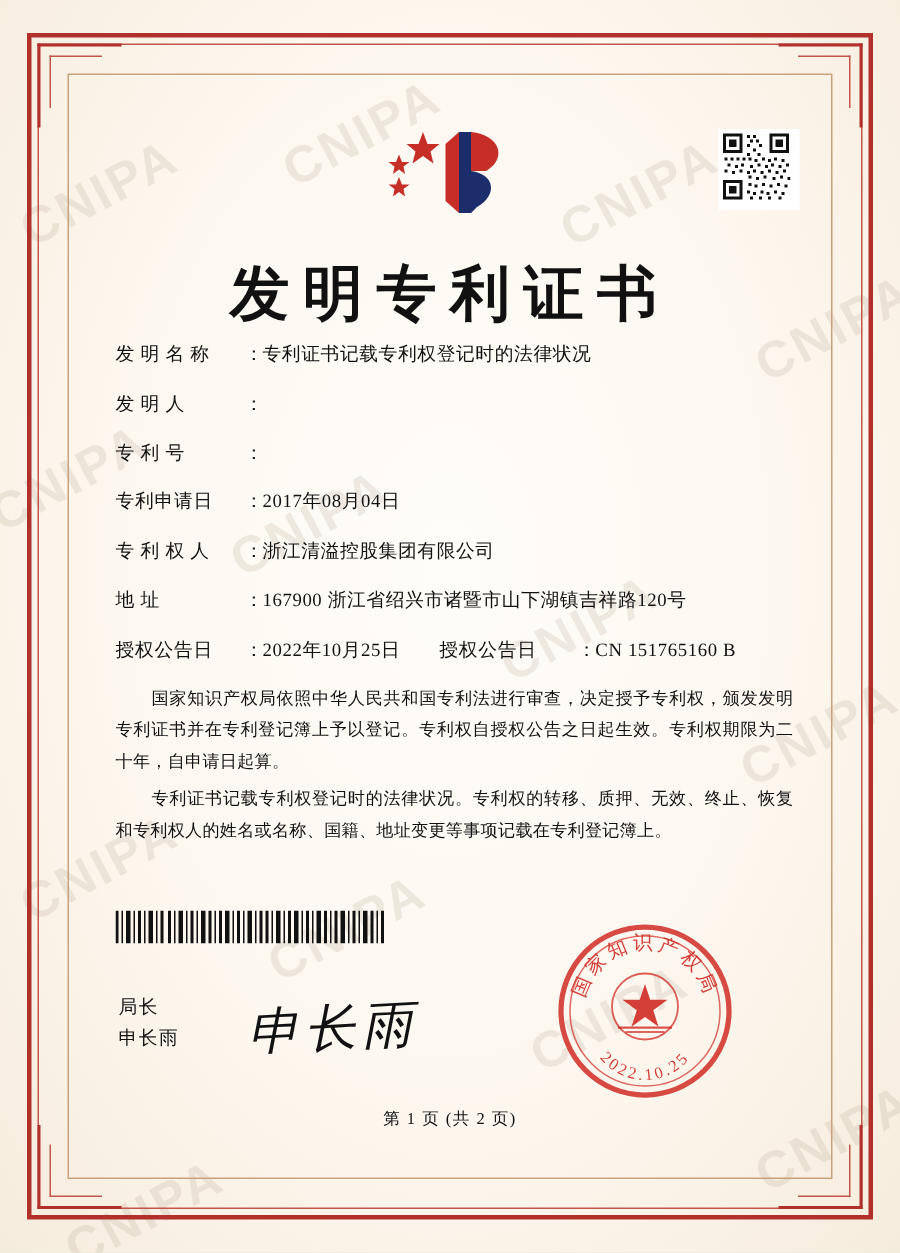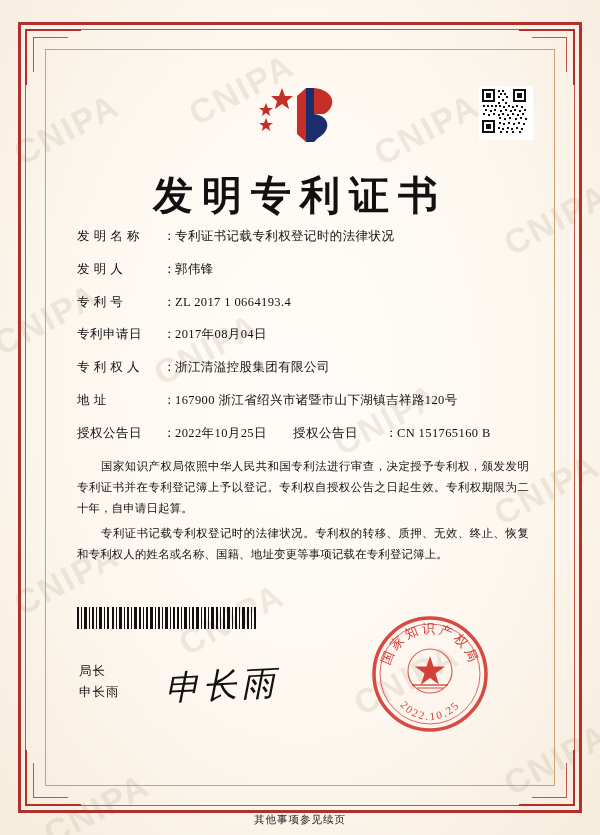--- a/index.html
+++ b/index.html
@@ -271,26 +271,24 @@
 
     <div class="fields">
       <div class="row">
         <span class="lbl">发 明 名 称</span>
         <span class="colon">：</span>
         <span class="val">专利证书记载专利权登记时的法律状况</span>
       </div>
       <div class="row">
         <span class="lbl">发 明 人</span>
         <span class="colon">：</span>
-        <span class="val">郭伟锋</span>
       </div>
       <div class="row">
         <span class="lbl">专 利 号</span>
         <span class="colon">：</span>
-        <span class="val">ZL 2017 1 0664193.4</span>
       </div>
       <div class="row">
         <span class="lbl">专利申请日</span>
         <span class="colon">：</span>
         <span class="val">2017年08月04日</span>
       </div>
       <div class="row">
         <span class="lbl">专 利 权 人</span>
         <span class="colon">：</span>
         <span class="val">浙江清溢控股集团有限公司</span>
@@ -390,16 +388,16 @@
         </text>
         <g transform="translate(59,56)">
           <circle r="22" fill="none" stroke="#cf2b24" stroke-width="1.2" opacity="0.75"></circle>
           <polygon points="0,-15 3.5,-4.5 15,-4.5 5.5,2.5 9,13.5 0,7 -9,13.5 -5.5,2.5 -15,-4.5 -3.5,-4.5" fill="#cf2b24" opacity="0.9"></polygon>
           <path d="M-18,14 h36" stroke="#cf2b24" stroke-width="1.5" opacity="0.8"></path>
           <path d="M-13,17 h26" stroke="#cf2b24" stroke-width="1.2" opacity="0.7"></path>
         </g>
       </svg>
     </div>
 
+    <div class="pagenum">第 1 页 (共 2 页)</div>
   </div>
 
-  <div class="footnote">其他事项参见续页</div>
 </div>
 
 </body></html>

